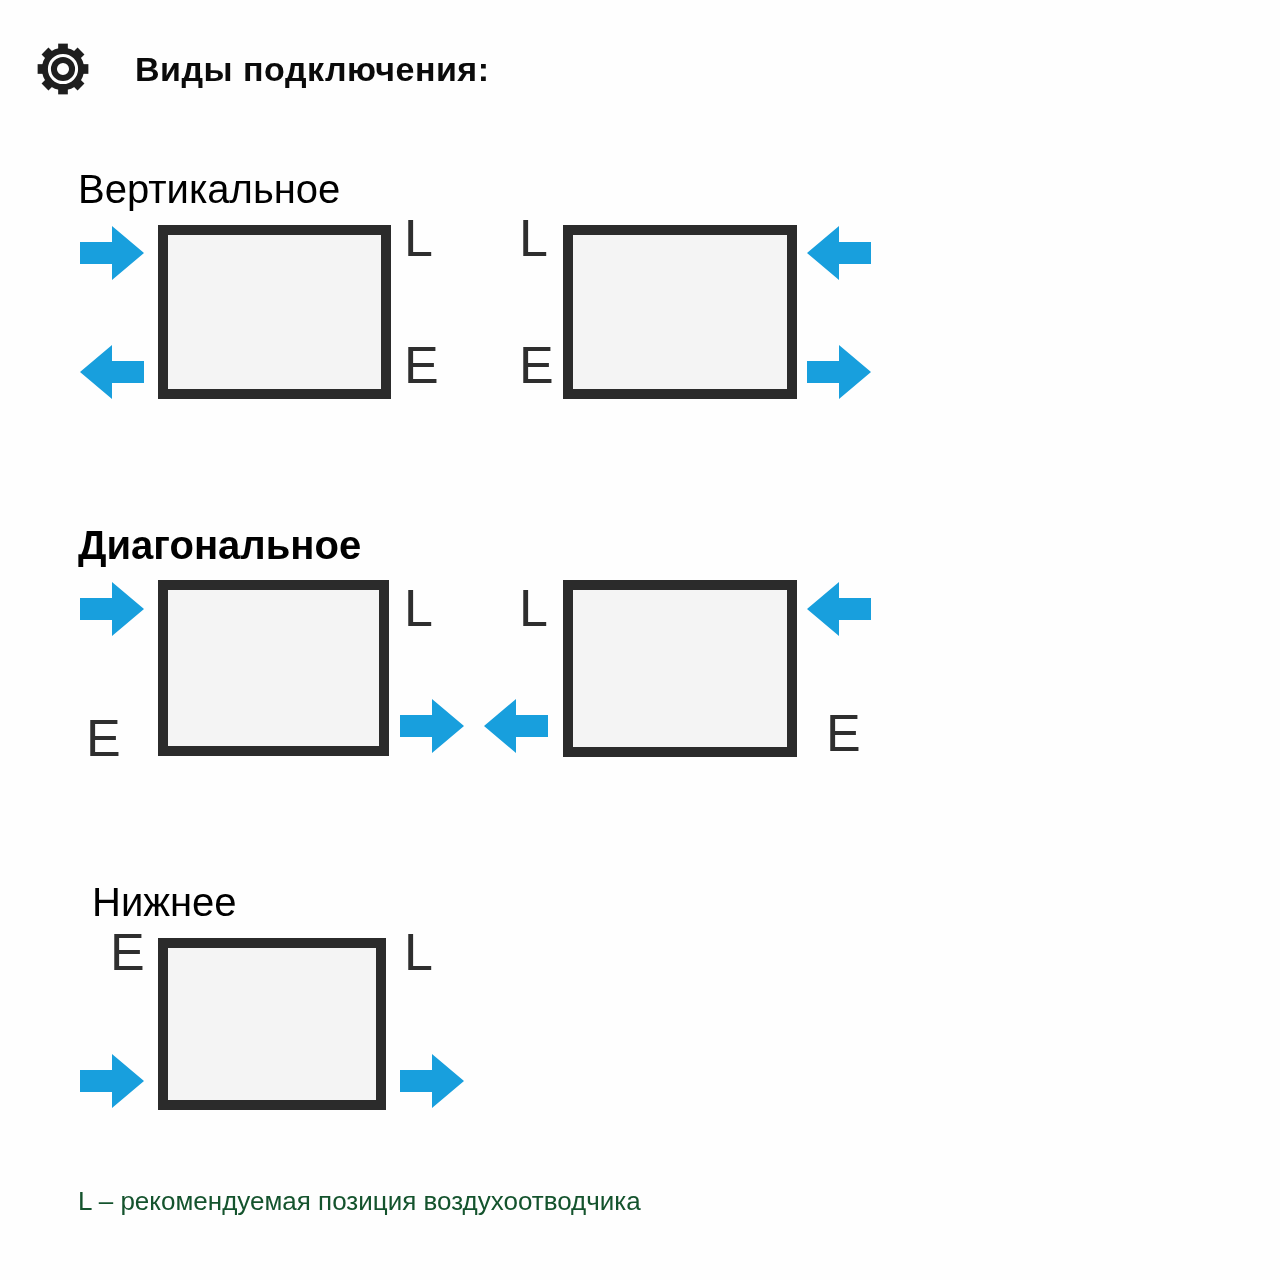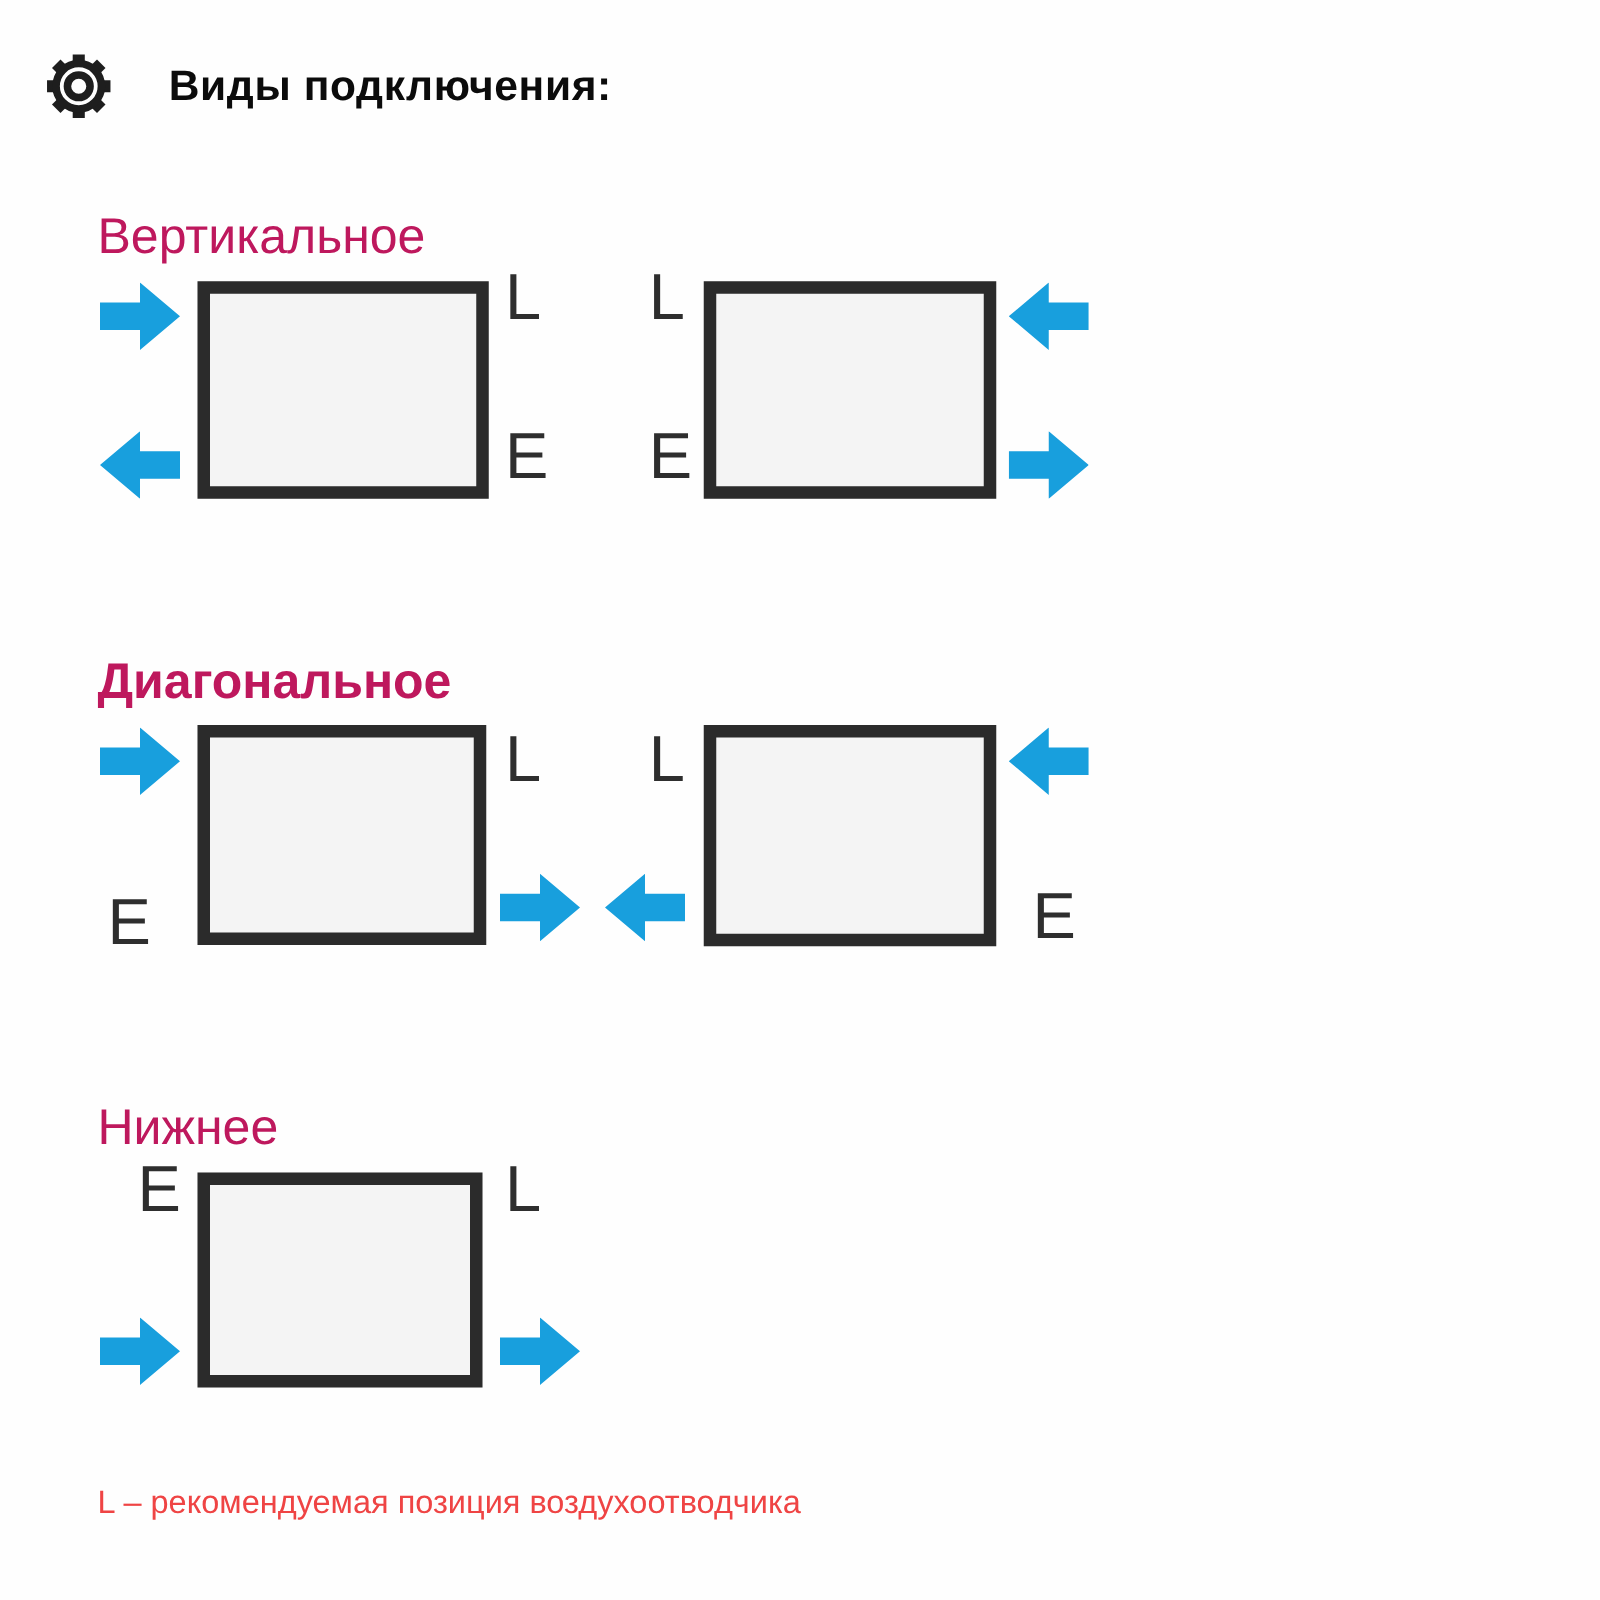--- a/index.html
+++ b/index.html
@@ -15,36 +15,36 @@
   }
   .header-title{
     position:absolute;left:135px;top:48px;
     font-size:34px;line-height:42px;font-weight:bold;color:#0B0B0B;
     letter-spacing:0.5px;white-space:nowrap;
   }
   .gear{position:absolute;left:34px;top:40px;width:58px;height:58px;color:#1E1E1E;}
   .gear svg{display:block;width:100%;height:100%;}
   .section-title{
     position:absolute;font-size:40px;line-height:46px;font-weight:normal;
-    color:#be185d;white-space:nowrap;
+    color:#000000;white-space:nowrap;
   }
   .radiator{
     position:absolute;box-sizing:border-box;
     border:10px solid var(--outline);background:var(--radiator-fill);
   }
   .arrow{position:absolute;width:64px;height:54px;color:var(--arrow-blue);}
   .arrow svg{display:block;width:100%;height:100%;}
   .arrow.left svg{transform:scaleX(-1);}
   .port-label{
     position:absolute;font-size:52px;line-height:52px;font-weight:500;
     color:#2E2E2E;white-space:nowrap;
   }
   .legend{
     position:absolute;left:78px;top:1186px;
-    font-size:26px;line-height:30px;color:#ef4444;white-space:nowrap;
+    font-size:26px;line-height:30px;color:#14532d;white-space:nowrap;
   }
 </style>
 </head>
 <body>
 
 <div class="page">
 
   <span class="gear">
     <svg viewBox="0 0 48 48" fill="none" stroke="currentColor">
       <g stroke-width="8" stroke-linecap="butt">
@@ -116,21 +116,21 @@
         <polygon fill="currentColor" points="0,16 32,16 32,0 64,27 32,54 32,38 0,38"></polygon>
       </svg>
   </span>
   <span class="arrow left" style="left:484px;top:699px;">
     <svg viewBox="0 0 64 54">
         <polygon fill="currentColor" points="0,16 32,16 32,0 64,27 32,54 32,38 0,38"></polygon>
       </svg>
   </span>
   <div class="port-label" style="left:826px;top:707px;">E</div>
 
-  <div class="section-title" style="left:78px;top:879px;">Нижнее</div>
+  <div class="section-title" style="left:92px;top:879px;">Нижнее</div>
 
   <div class="port-label" style="left:110px;top:926px;">E</div>
   <div class="radiator" style="left:158px;top:938px;width:228px;height:172px;"></div>
   <div class="port-label" style="left:404px;top:926px;">L</div>
   <span class="arrow" style="left:80px;top:1054px;">
     <svg viewBox="0 0 64 54">
         <polygon fill="currentColor" points="0,16 32,16 32,0 64,27 32,54 32,38 0,38"></polygon>
       </svg>
   </span>
   <span class="arrow" style="left:400px;top:1054px;">

